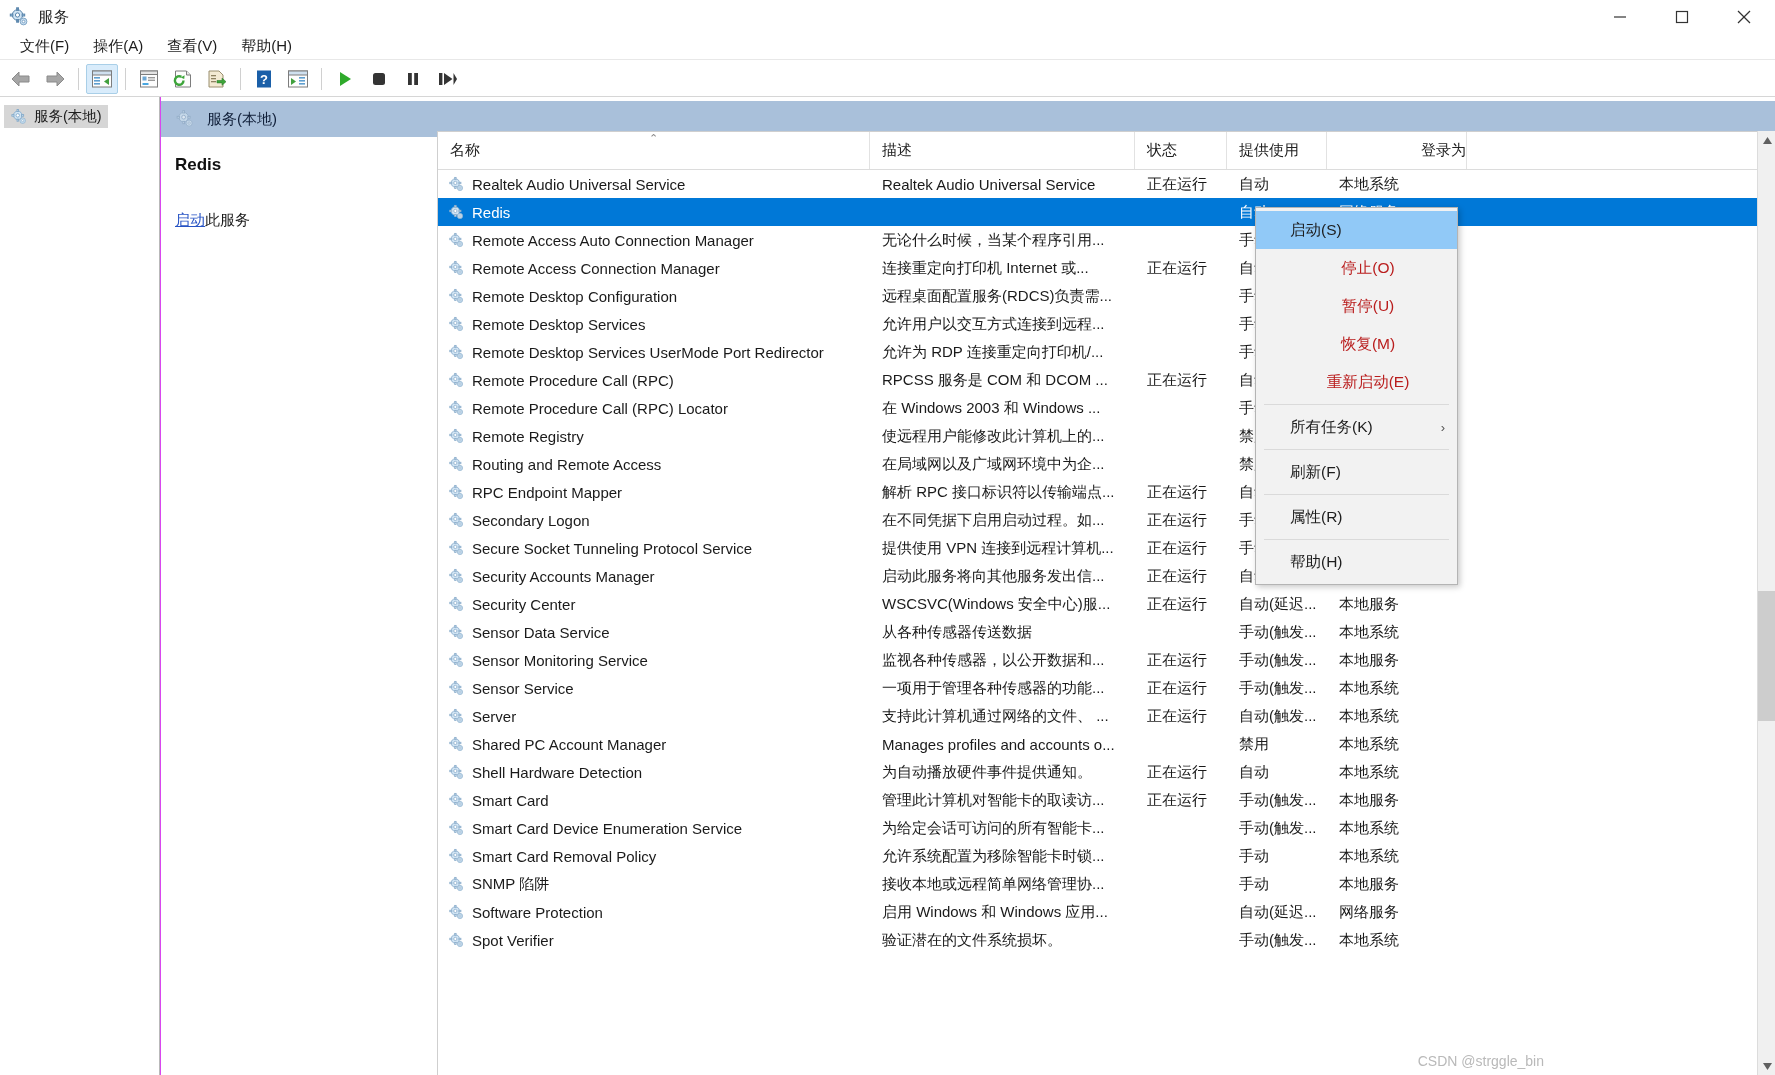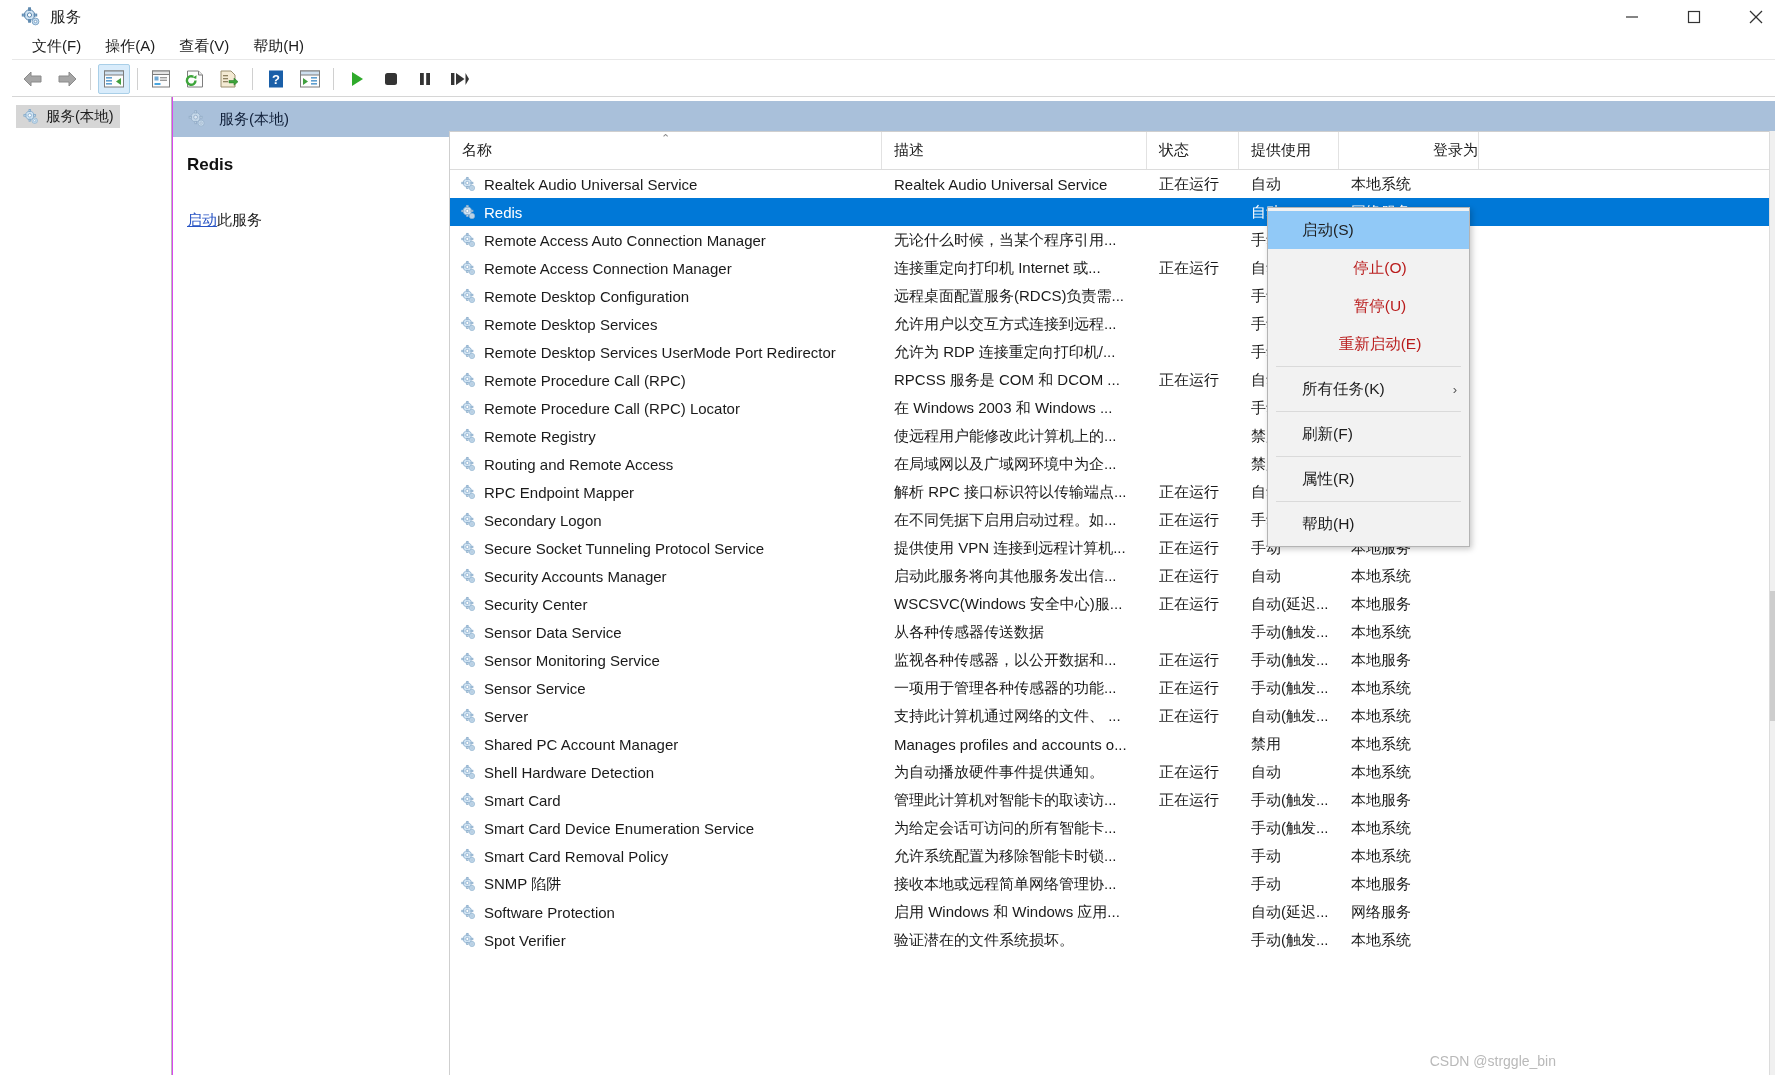--- a/index.html
+++ b/index.html
@@ -9,21 +9,20 @@
     overflow: hidden;
     background: #ffffff;
     font-family: "Liberation Sans", "DejaVu Sans", sans-serif;
     -webkit-font-smoothing: antialiased;
   }
   #app {
     position: relative;
     width: 1556px;
     height: 1075px;
     background: #ffffff;
-    margin-left: 12px;
   }
 
   
   .titlebar {
     position: absolute; left: 0; top: 0; width: 1775px; height: 34px;
     background: #ffffff;
     display: flex; align-items: center;
   }
   .tb-icon {
     width: 22px; height: 22px; margin-left: 8px; margin-right: 8px;
@@ -1134,20 +1133,23 @@
       <div class="ctx-item highlight">
         <span>启动(S)</span>
       </div>
       <div class="ctx-item disabled">
         <span>停止(O)</span>
       </div>
       <div class="ctx-item disabled">
         <span>暂停(U)</span>
       </div>
       <div class="ctx-item disabled">
+        <span>恢复(M)</span>
+      </div>
+      <div class="ctx-item disabled">
         <span>重新启动(E)</span>
       </div>
       <div class="ctx-sep"></div>
       <div class="ctx-item">
         <span>所有任务(K)</span>
         <span class="ctx-sub">›</span>
       </div>
       <div class="ctx-sep"></div>
       <div class="ctx-item">
         <span>刷新(F)</span>

